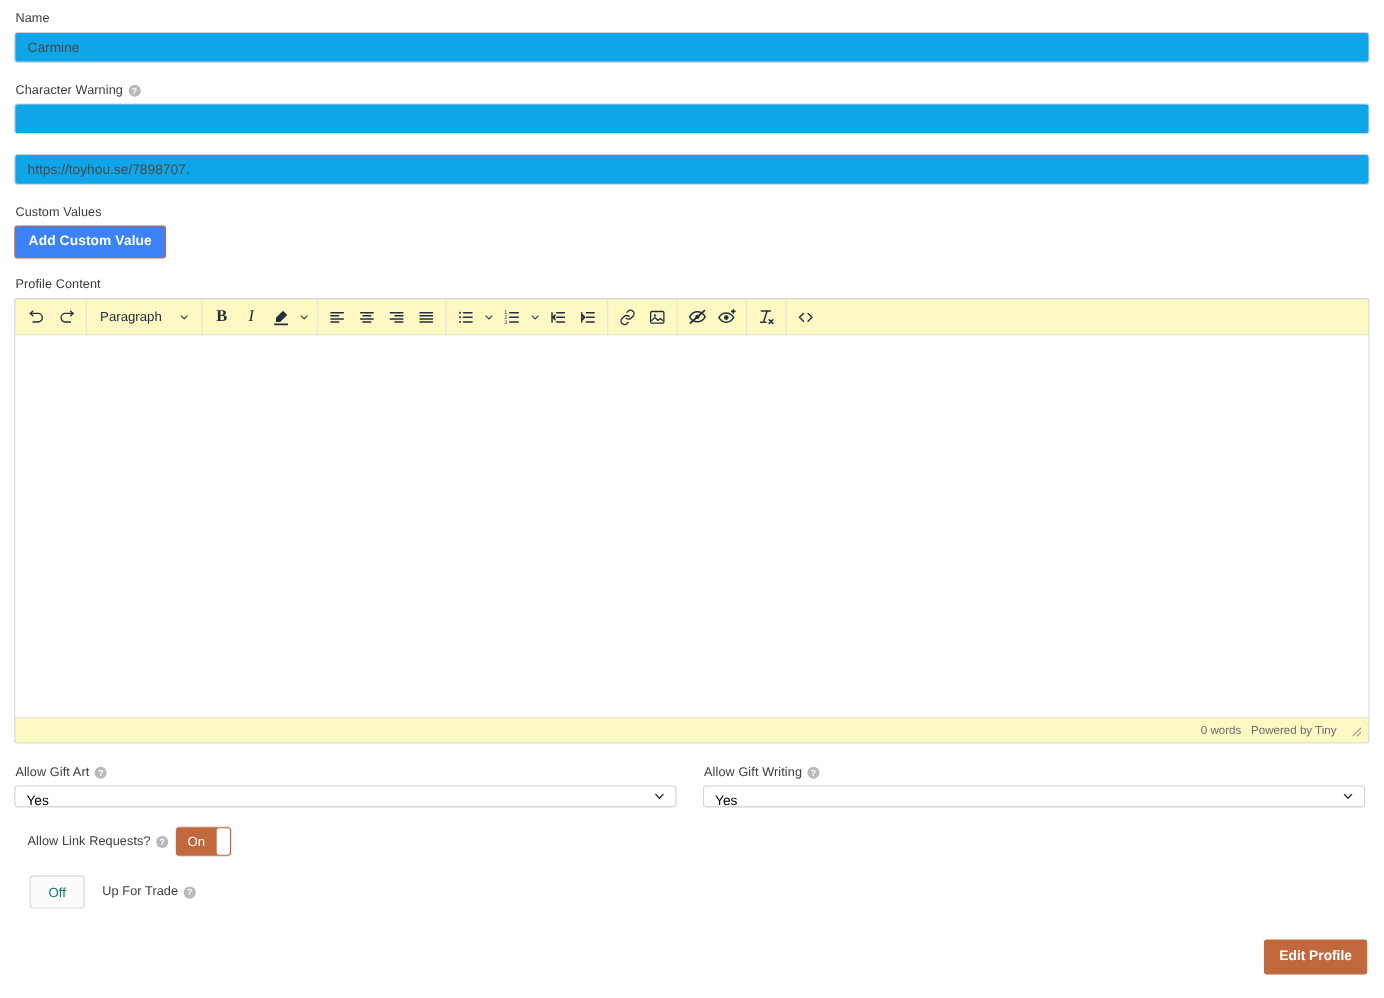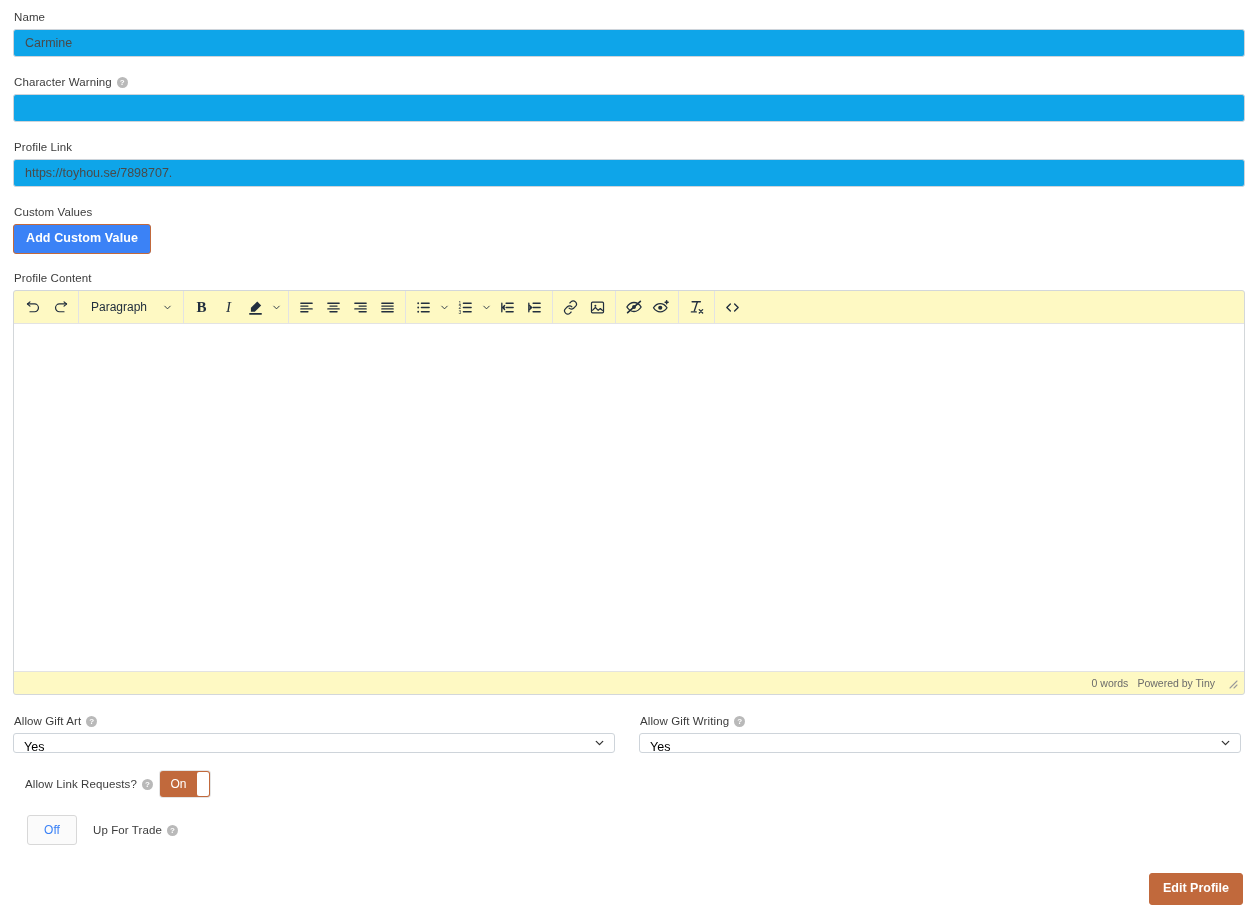--- a/index.html
+++ b/index.html
@@ -241,21 +241,21 @@
   .toggle-off {
     display: inline-flex;
     align-items: center;
     justify-content: center;
     width: 50px;
     height: 30px;
     background: #fbfbfb;
     border: 1px solid #d8d8d8;
     border-radius: 3px;
     font-size: 12px;
-    color: #3b82f6;
+    color: #0f766e;
     cursor: pointer;
   }
   .toggle-row-2 {
     display: flex;
     align-items: center;
     gap: 16px;
     margin-top: 18px;
     padding-left: 14px;
   }
 
@@ -293,23 +293,20 @@
 
   <div class="row-gap">
     <div class="field-label">
       <span>Character Warning</span>
       <span class="help-icon">?</span>
     </div>
     <input class="text-input" type="text" value="" style="">
   </div>
 
   <div class="row-gap">
-    <div class="field-label">
-      <span>Profile Link</span>
-    </div>
     <input class="text-input" type="text" value="https://toyhou.se/7898707." style="">
   </div>
 
   <div class="row-gap">
     <div class="field-label">
       <span>Custom Values</span>
     </div>
     <button class="btn-orange">Add Custom Value</button>
   </div>
 

